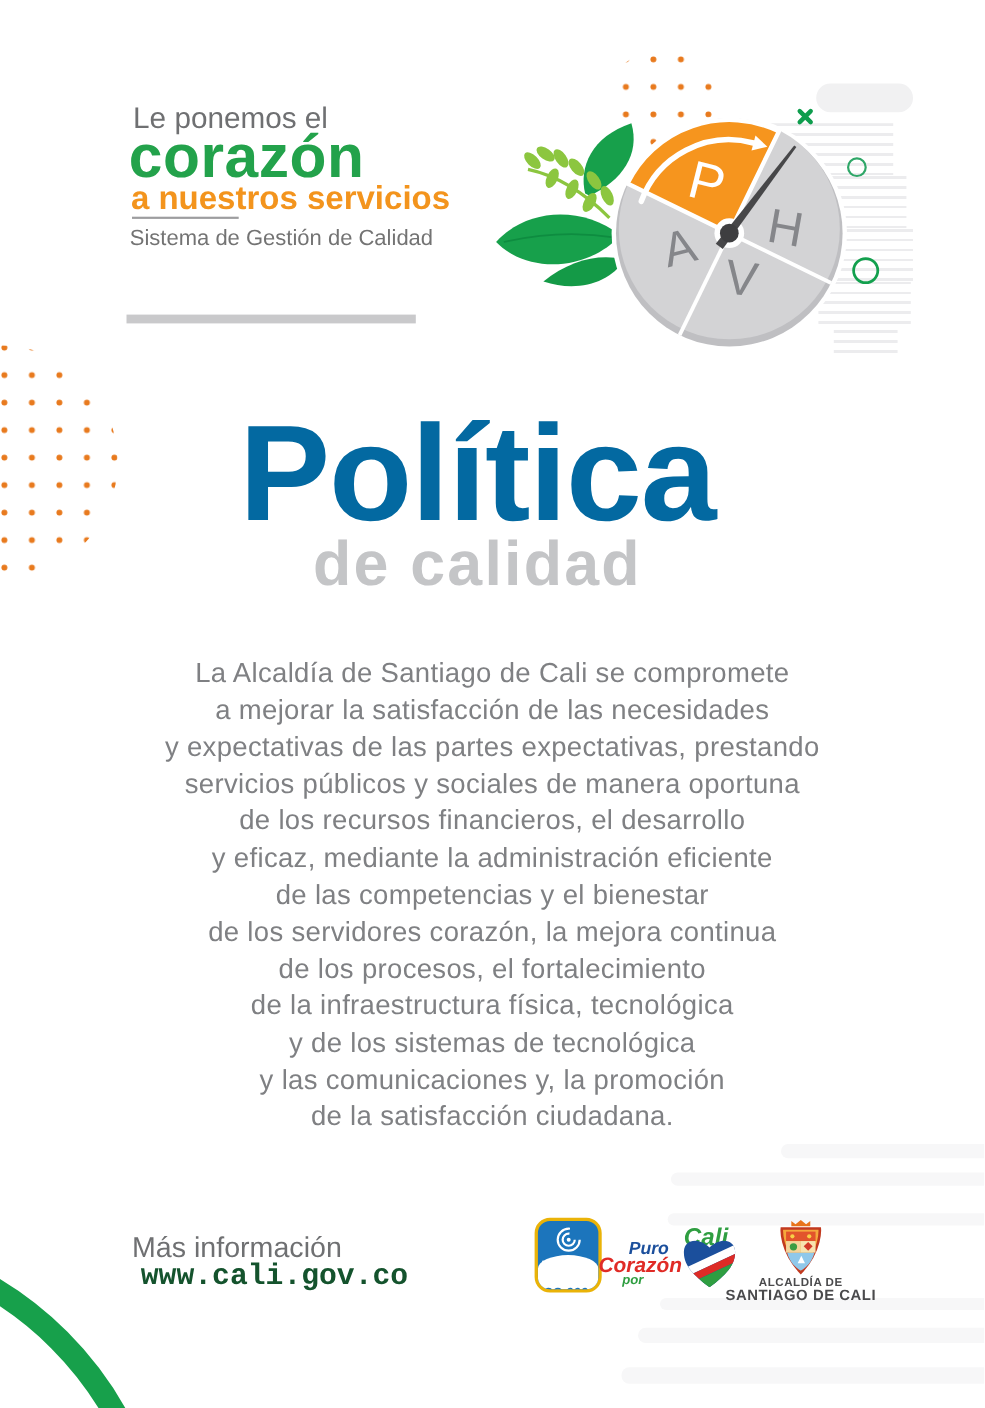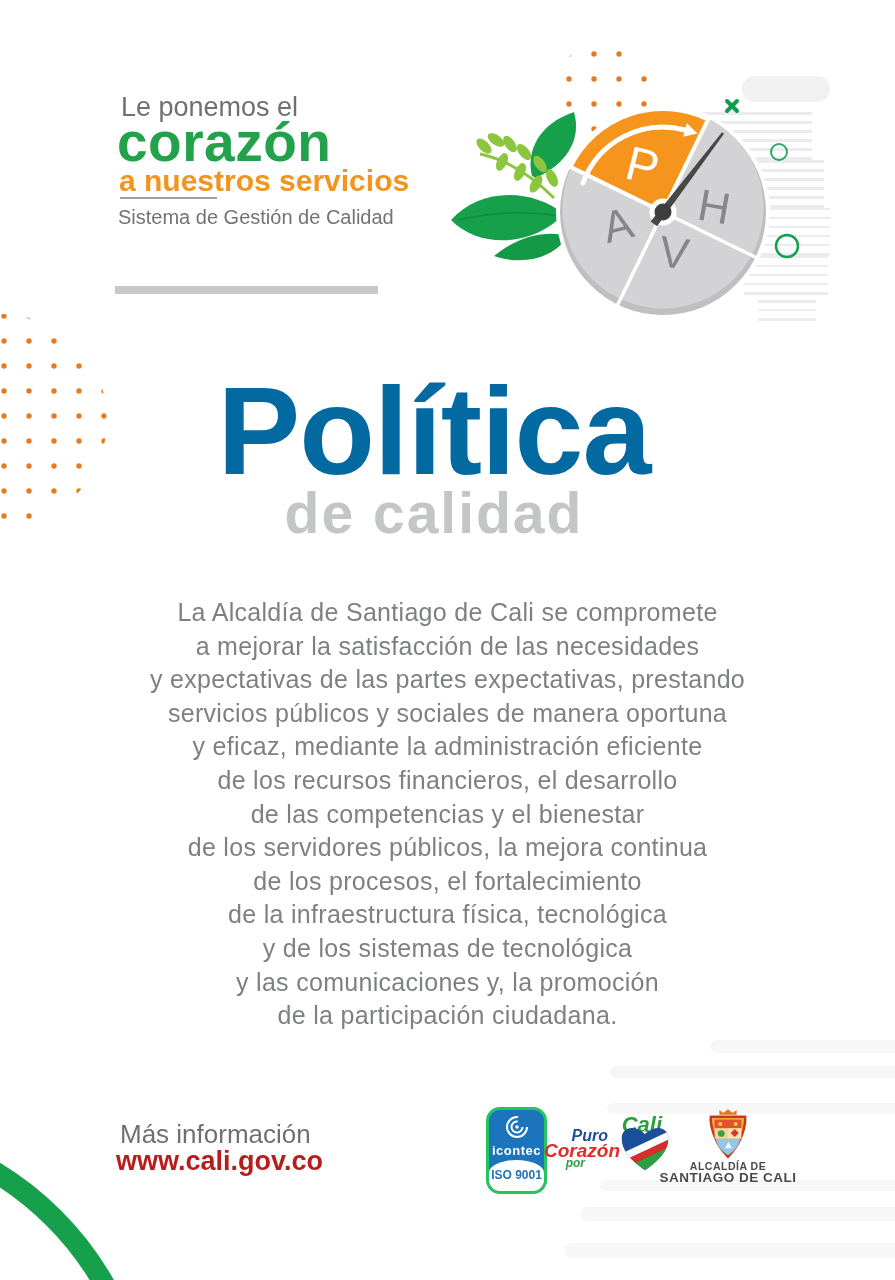--- a/index.html
+++ b/index.html
@@ -27,24 +27,24 @@
               font-size:124px;font-weight:800;color:#0369a1;letter-spacing:-1px;}
   .title-sub{position:absolute;left:0;top:480px;width:868px;text-align:center;
              font-size:57px;font-weight:bold;color:#C4C5C7;letter-spacing:2px;}
 
   
   .policy{position:absolute;left:0;top:596px;width:895px;text-align:center;
           font-size:25px;line-height:33.6px;color:#7F8083;letter-spacing:0.3px;}
 
   
   .more-info{position:absolute;left:120px;top:1119px;font-size:26px;color:#6F7072;}
-  .website{position:absolute;left:116px;top:1146px;font-size:27px;font-weight:bold;color:#b91c1c;cursor:pointer;}
-
-  .icontec{position:absolute;left:486px;top:1107px;width:61px;height:87px;background:#1C75BC;
-           border:3px solid #22c55e;border-radius:14px;box-sizing:border-box;overflow:hidden;}
+  .website{position:absolute;left:128px;top:1146px;font-size:27px;font-weight:bold;color:#14532d;cursor:pointer;font-family:Liberation Mono, monospace;}
+
+  .icontec{position:absolute;left:486px;top:1107px;width:61px;height:68px;background:#1C75BC;
+           border:3px solid #eab308;border-radius:14px;box-sizing:border-box;overflow:hidden;}
   .icontec-bottom{position:absolute;left:0;right:0;bottom:0;height:31px;background:#ffffff;
                   border-radius:50% 50% 0 0 / 40% 40% 0 0;}
   .icontec-name{position:absolute;left:0;width:100%;top:33px;text-align:center;color:#ffffff;
                 font-size:13px;font-weight:bold;letter-spacing:0.5px;}
   .icontec-iso{position:absolute;left:0;width:100%;top:58px;text-align:center;color:#1C75BC;
                font-size:12px;font-weight:bold;}
 
   .heart-text{position:absolute;text-align:right;font-style:italic;line-height:1;}
   .ht-puro{left:548px;top:1128px;width:60px;font-size:16px;font-weight:bold;color:#1B4F9C;}
   .ht-corazon{left:528px;top:1141px;width:92px;font-size:19px;font-weight:bold;color:#E02B26;}
@@ -153,29 +153,29 @@
   </svg>
 
   <div class="title-main">Política</div>
   <div class="title-sub">de calidad</div>
 
   <div class="policy">
     <div>La Alcaldía de Santiago de Cali se compromete</div>
     <div>a mejorar la satisfacción de las necesidades</div>
     <div>y expectativas de las partes expectativas, prestando</div>
     <div>servicios públicos y sociales de manera oportuna</div>
+    <div>de los recursos financieros, el desarrollo</div>
     <div>y eficaz, mediante la administración eficiente</div>
-    <div>de los recursos financieros, el desarrollo</div>
     <div>de las competencias y el bienestar</div>
-    <div>de los servidores públicos, la mejora continua</div>
+    <div>de los servidores corazón, la mejora continua</div>
     <div>de los procesos, el fortalecimiento</div>
     <div>de la infraestructura física, tecnológica</div>
     <div>y de los sistemas de tecnológica</div>
     <div>y las comunicaciones y, la promoción</div>
-    <div>de la participación ciudadana.</div>
+    <div>de la satisfacción ciudadana.</div>
   </div>
 
   <div class="more-info">Más información</div>
   <div class="website">www.cali.gov.co</div>
 
   <div class="icontec">
     <svg class="abs" style="left:14px;top:3px;" width="28" height="28" viewBox="0 0 28 28">
       <circle cx="14" cy="14" r="10" stroke="#ffffff" stroke-width="2" fill="none" stroke-dasharray="48 15"></circle>
       <circle cx="14" cy="14" r="5.5" stroke="#ffffff" stroke-width="2" fill="none" stroke-dasharray="26 9"></circle>
       <circle cx="14" cy="14" r="1.8" fill="#ffffff"></circle>

